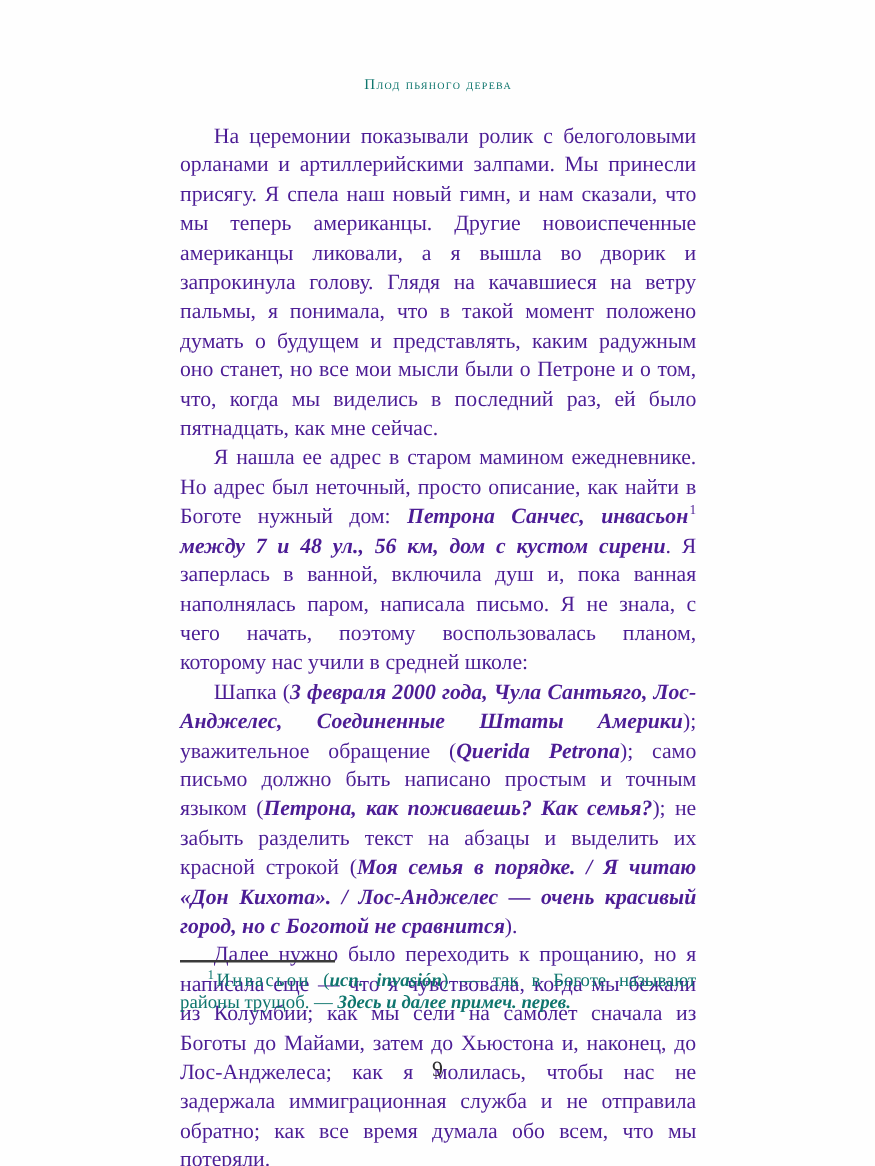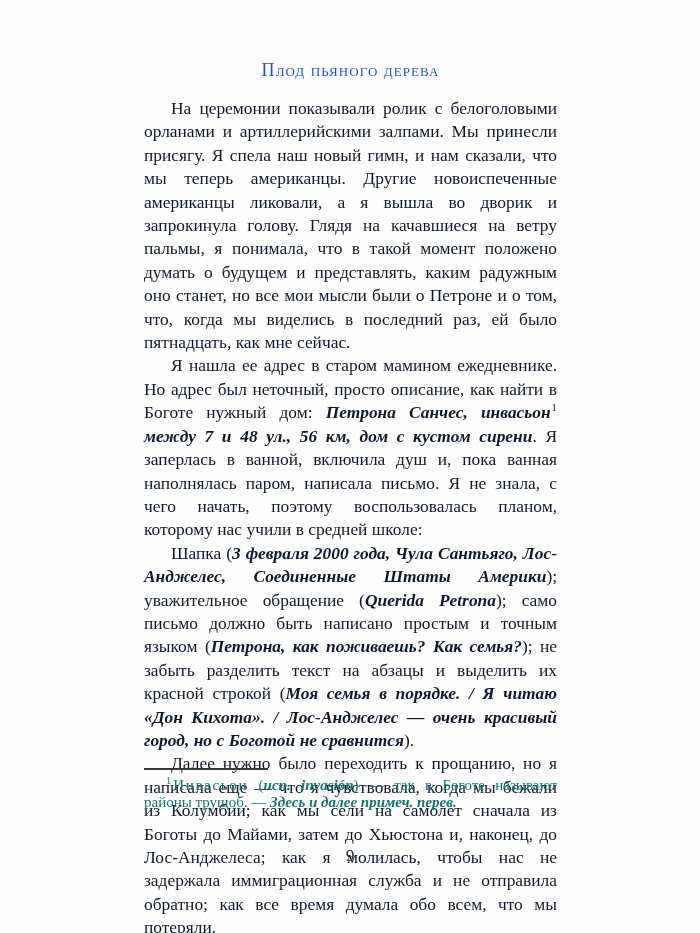--- a/index.html
+++ b/index.html
@@ -22,46 +22,46 @@
     background: #fefefe;
   }
 
   
   .running-header {
     position: absolute;
     top: 60px;
     left: 144px;
     width: 413px;
     text-align: center;
-    font-size: 18px;
+    font-size: 12px;
     letter-spacing: 1.05px;
     font-variant: small-caps;
     text-transform: lowercase;
-    color: #1d4ed8;
+    color: #0f766e;
     white-space: nowrap;
   }
   .running-header::first-letter {
     text-transform: uppercase;
   }
 
   
   .textblock {
     position: absolute;
     top: 97px;
     left: 144px;
     width: 413px;
   }
 
   p.para {
     margin: 0;
     text-indent: 27px;
     text-align: justify;
     font-size: 17.4px;
     line-height: 23.4px;
-    color: #0f172a;
+    color: #4c1d95;
     hyphens: manual;
     -webkit-hyphens: manual;
     word-spacing: 0.1px;
   }
 
   em, .it {
     font-style: italic;
     font-weight: bold;
   }
 

